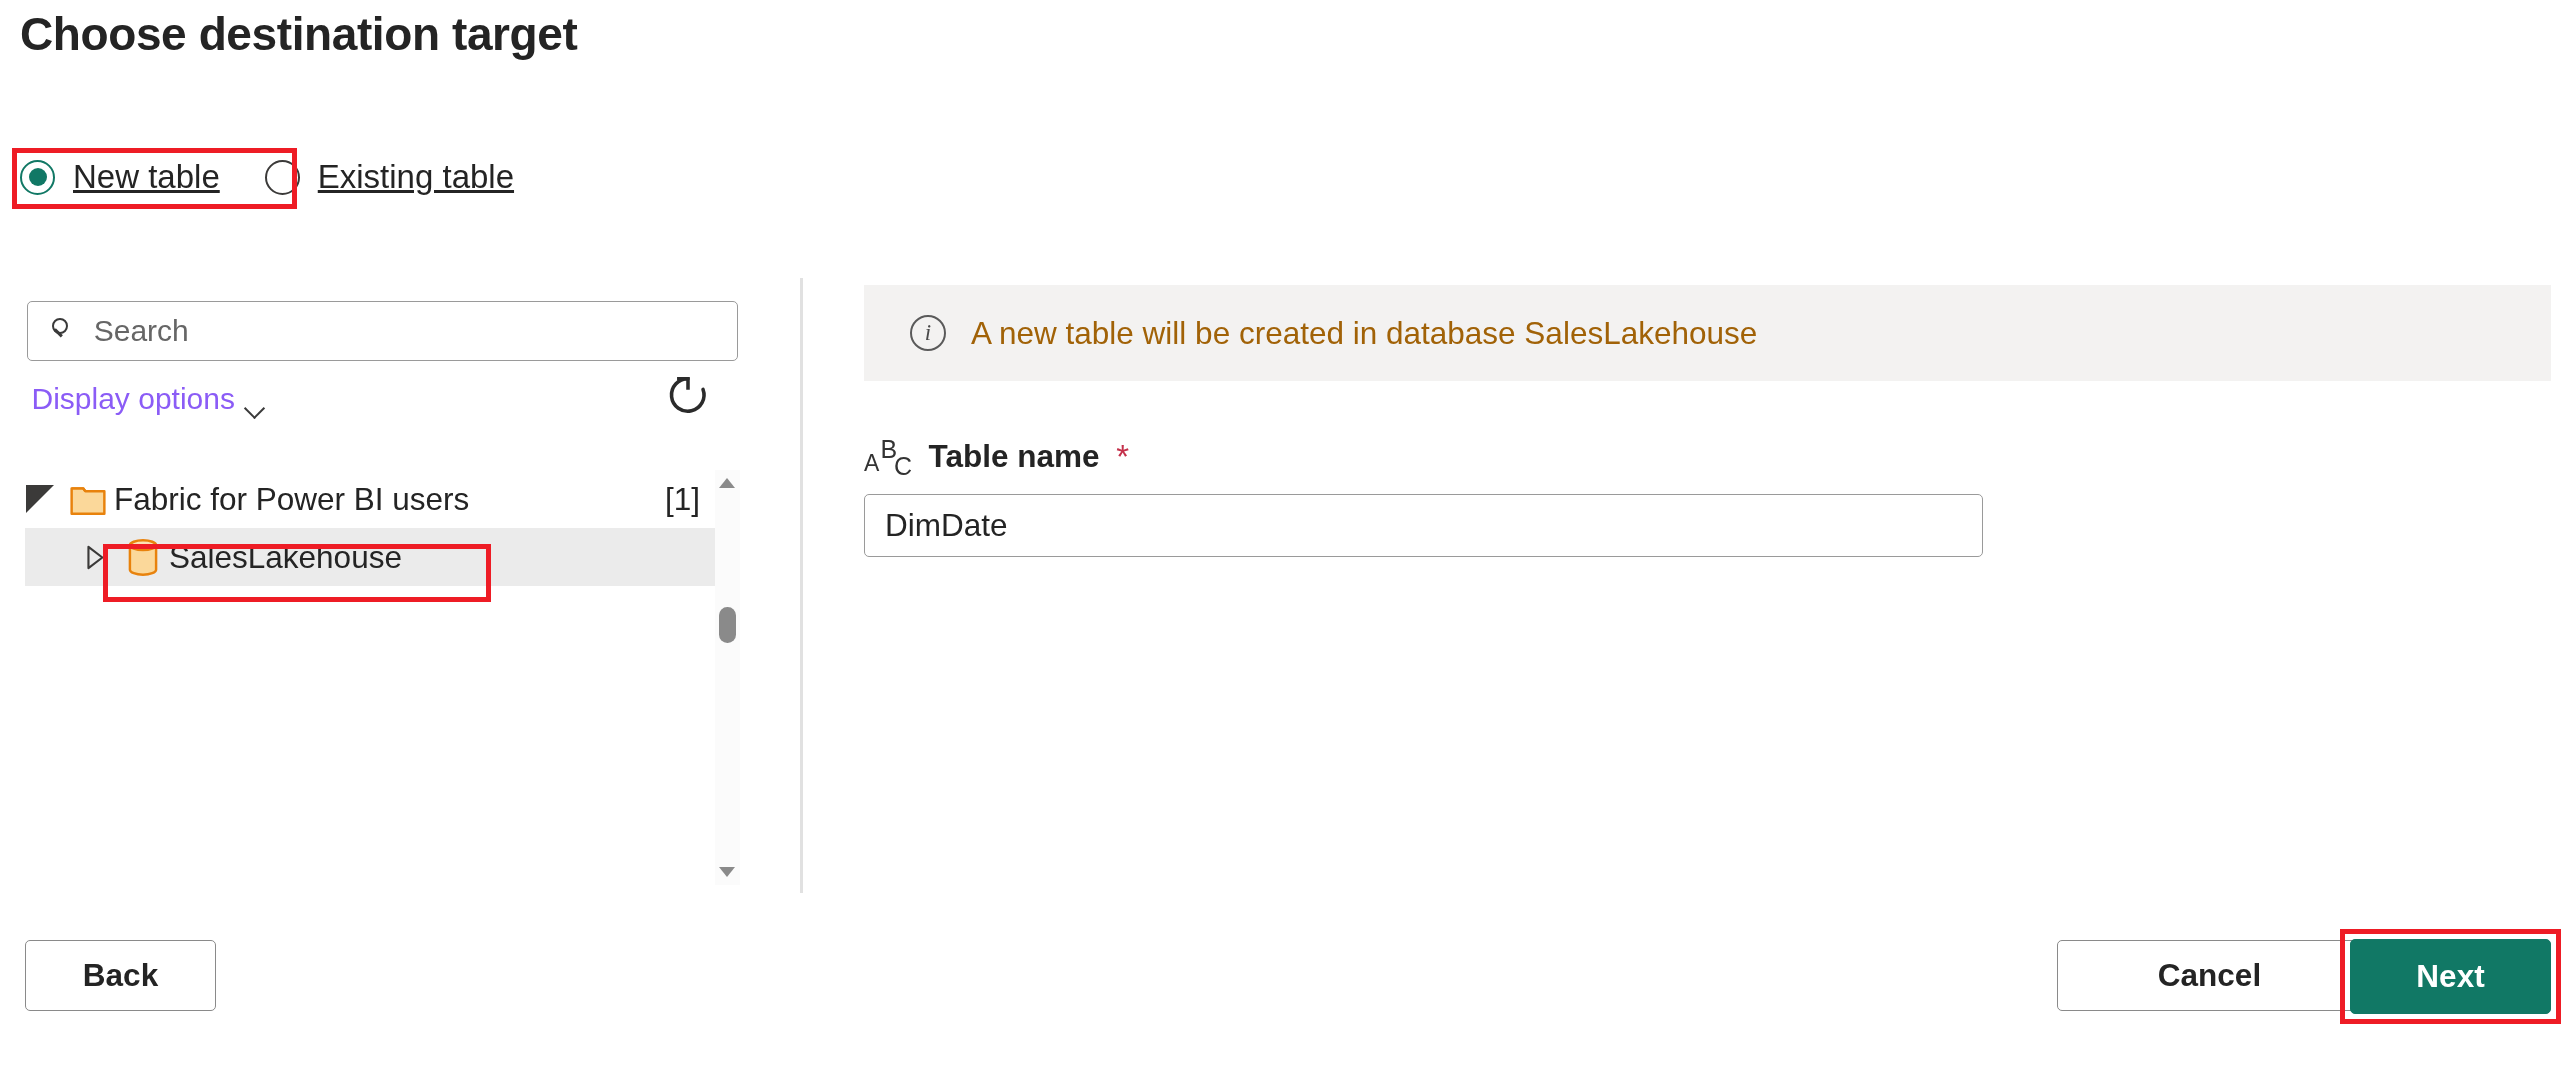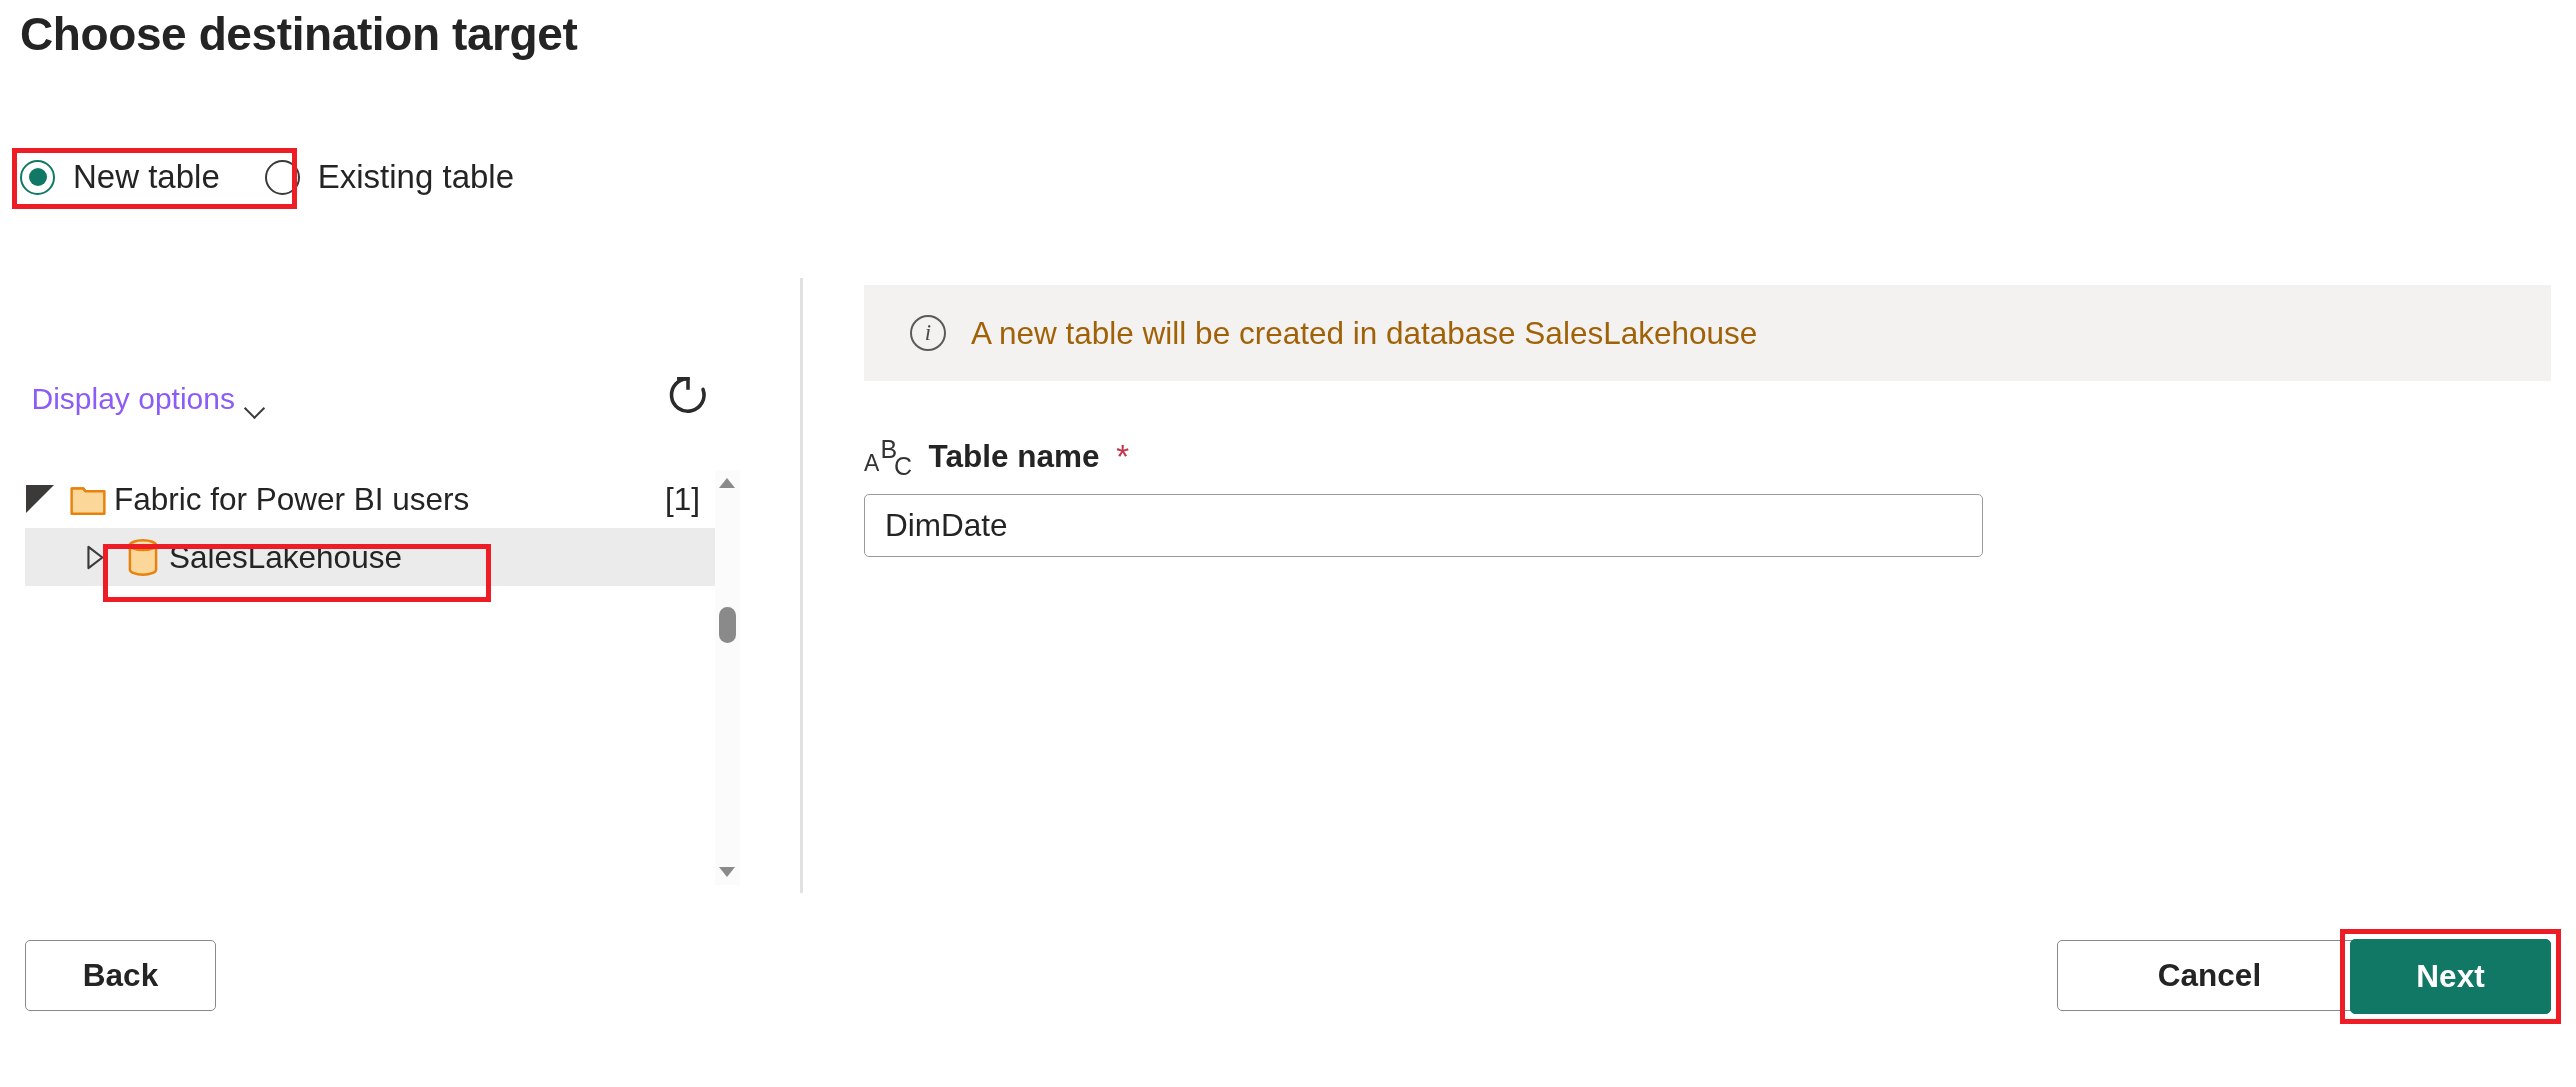--- a/index.html
+++ b/index.html
@@ -29,20 +29,21 @@
   }
 
   
   .radio-row {
     position: absolute;
     left: 20px;
     top: 158px;
     display: flex;
     align-items: flex-end;
     gap: 45px;
+    text-decoration: underline;
   }
   .radio-option {
     display: flex;
     align-items: center;
     gap: 18px;
     cursor: pointer;
   }
   .radio-circle {
     width: 35px;
     height: 35px;
@@ -388,20 +389,24 @@
     <span class="radio-label">New table</span>
   </div>
   <div class="radio-option">
     <span class="radio-circle"></span>
     <span class="radio-label">Existing table</span>
   </div>
 </div>
 
 <div class="left-panel">
 
+  <div class="search-box">
+    <span class="search-icon"></span>
+    <span class="search-placeholder">Search</span>
+  </div>
 
   <div class="display-options">
     <span>Display options</span>
     <span class="chevron-down"></span>
   </div>
 
   <div class="refresh-btn">
     <svg width="50" height="50" viewBox="0 0 24 24">
       <path d="M12 4.2 A7.8 7.8 0 1 0 19.2 9.3" fill="none" stroke="#2b2b2b" stroke-width="1.7" stroke-linecap="round"></path>
       <polyline points="7.6,4.2 12,4.2 12,8.6" fill="none" stroke="#2b2b2b" stroke-width="1.7" stroke-linecap="square"></polyline>

